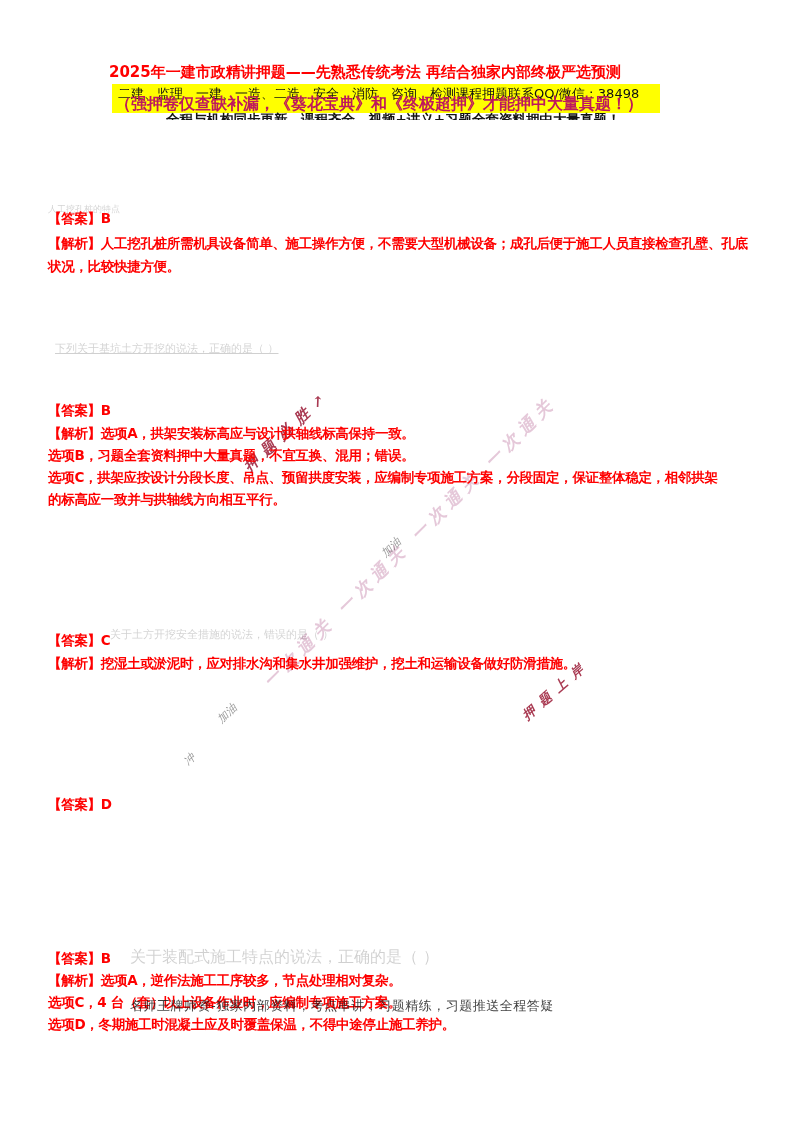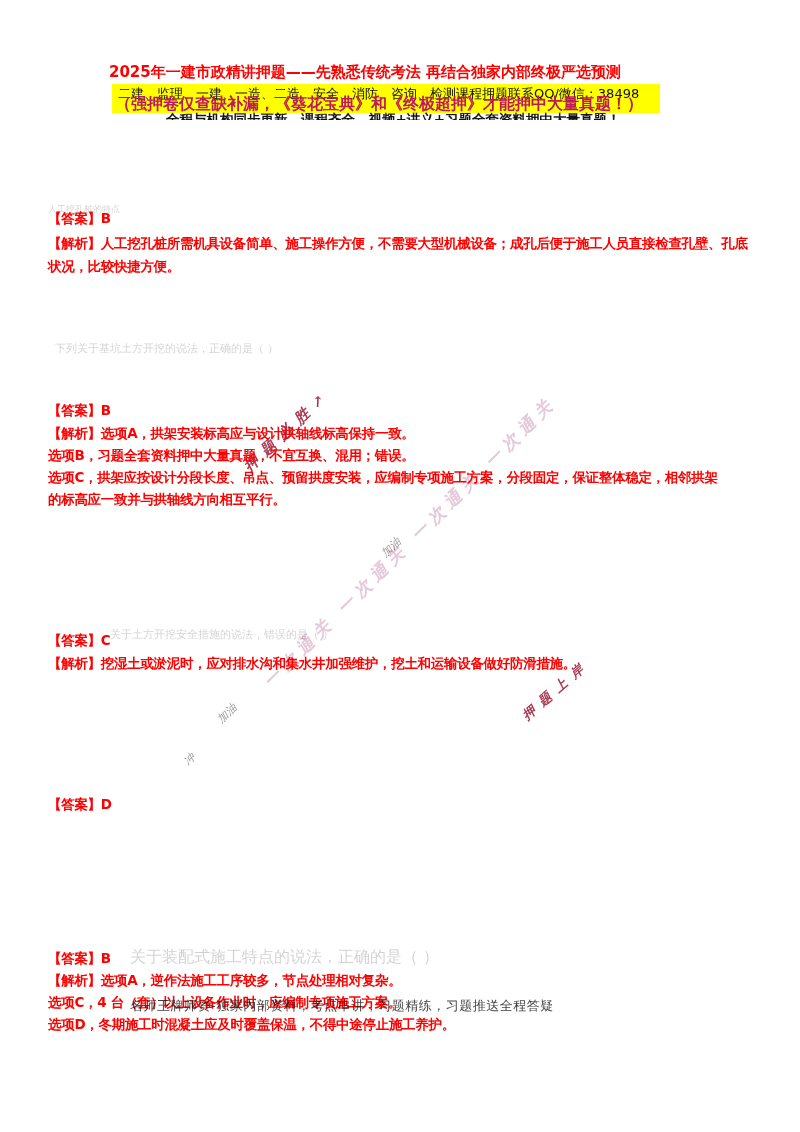--- a/index.html
+++ b/index.html
@@ -75,21 +75,21 @@
 
 <div class="abs ad-red">（强押卷仅查缺补漏，《葵花宝典》和《终极超押》才能押中大量真题！）</div>
 
 <div class="abs ad-clip">全程与机构同步更新，课程齐全，视频+讲义+习题全套资料押中大量真题！</div>
 
 <div class="abs faint-line" style="left:48px;top:203px;font-size:9px;">人工挖孔桩的特点</div>
 <div class="abs red-line" style="left:48px;top:210px;">【答案】B</div>
 <div class="abs red-line" style="left:48px;top:235px;">【解析】人工挖孔桩所需机具设备简单、施工操作方便，不需要大型机械设备；成孔后便于施工人员直接检查孔壁、孔底</div>
 <div class="abs red-line" style="left:48px;top:258px;">状况，比较快捷方便。</div>
 
-<div class="abs faint-line" style="left:55px;top:341px;">下列关于基坑土方开挖的说法，正确的是（ ）</div>
+<div class="abs faint-line" style="left:55px;top:341px;text-decoration:underline;">下列关于基坑土方开挖的说法，正确的是（ ）</div>
 
 <div class="abs red-line" style="left:48px;top:402px;">【答案】B</div>
 <div class="abs red-line" style="left:48px;top:425px;">【解析】选项A，拱架安装标高应与设计拱轴线标高保持一致。</div>
 <div class="abs red-line" style="left:48px;top:447px;">选项B，习题全套资料押中大量真题，不宜互换、混用；错误。</div>
 <div class="abs red-line" style="left:48px;top:469px;">选项C，拱架应按设计分段长度、吊点、预留拱度安装，应编制专项施工方案，分段固定，保证整体稳定，相邻拱架</div>
 <div class="abs red-line" style="left:48px;top:491px;">的标高应一致并与拱轴线方向相互平行。</div>
 
 <div class="abs faint-line" style="left:110px;top:627px;">关于土方开挖安全措施的说法，错误的是（ ）</div>
 <div class="abs red-line" style="left:48px;top:632px;">【答案】C</div>
 <div class="abs red-line" style="left:48px;top:655px;">【解析】挖湿土或淤泥时，应对排水沟和集水井加强维护，挖土和运输设备做好防滑措施。</div>

